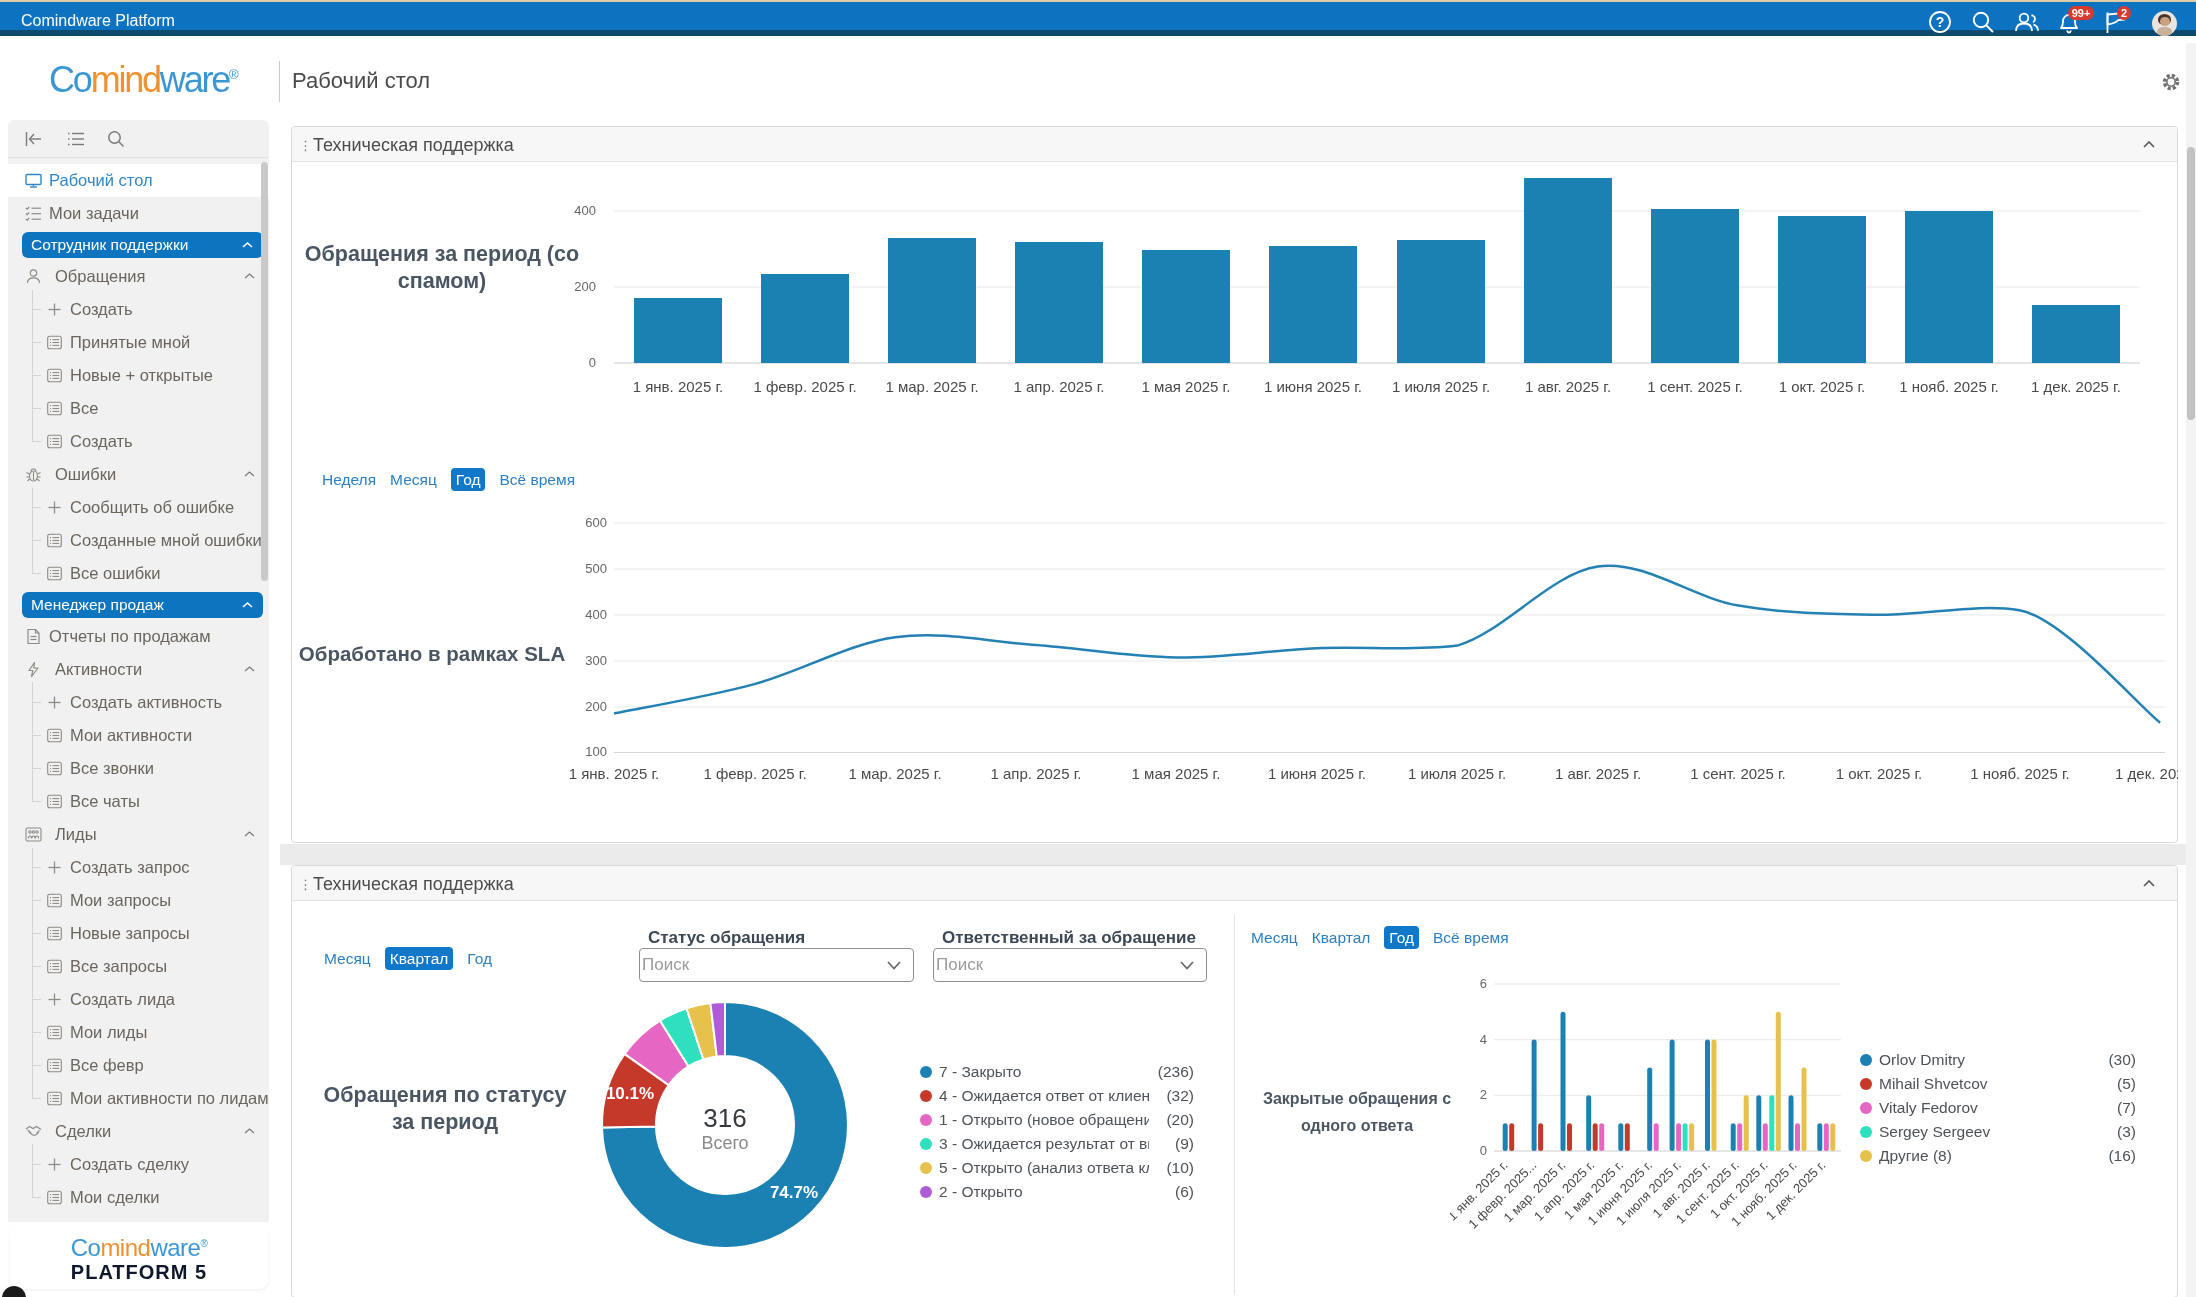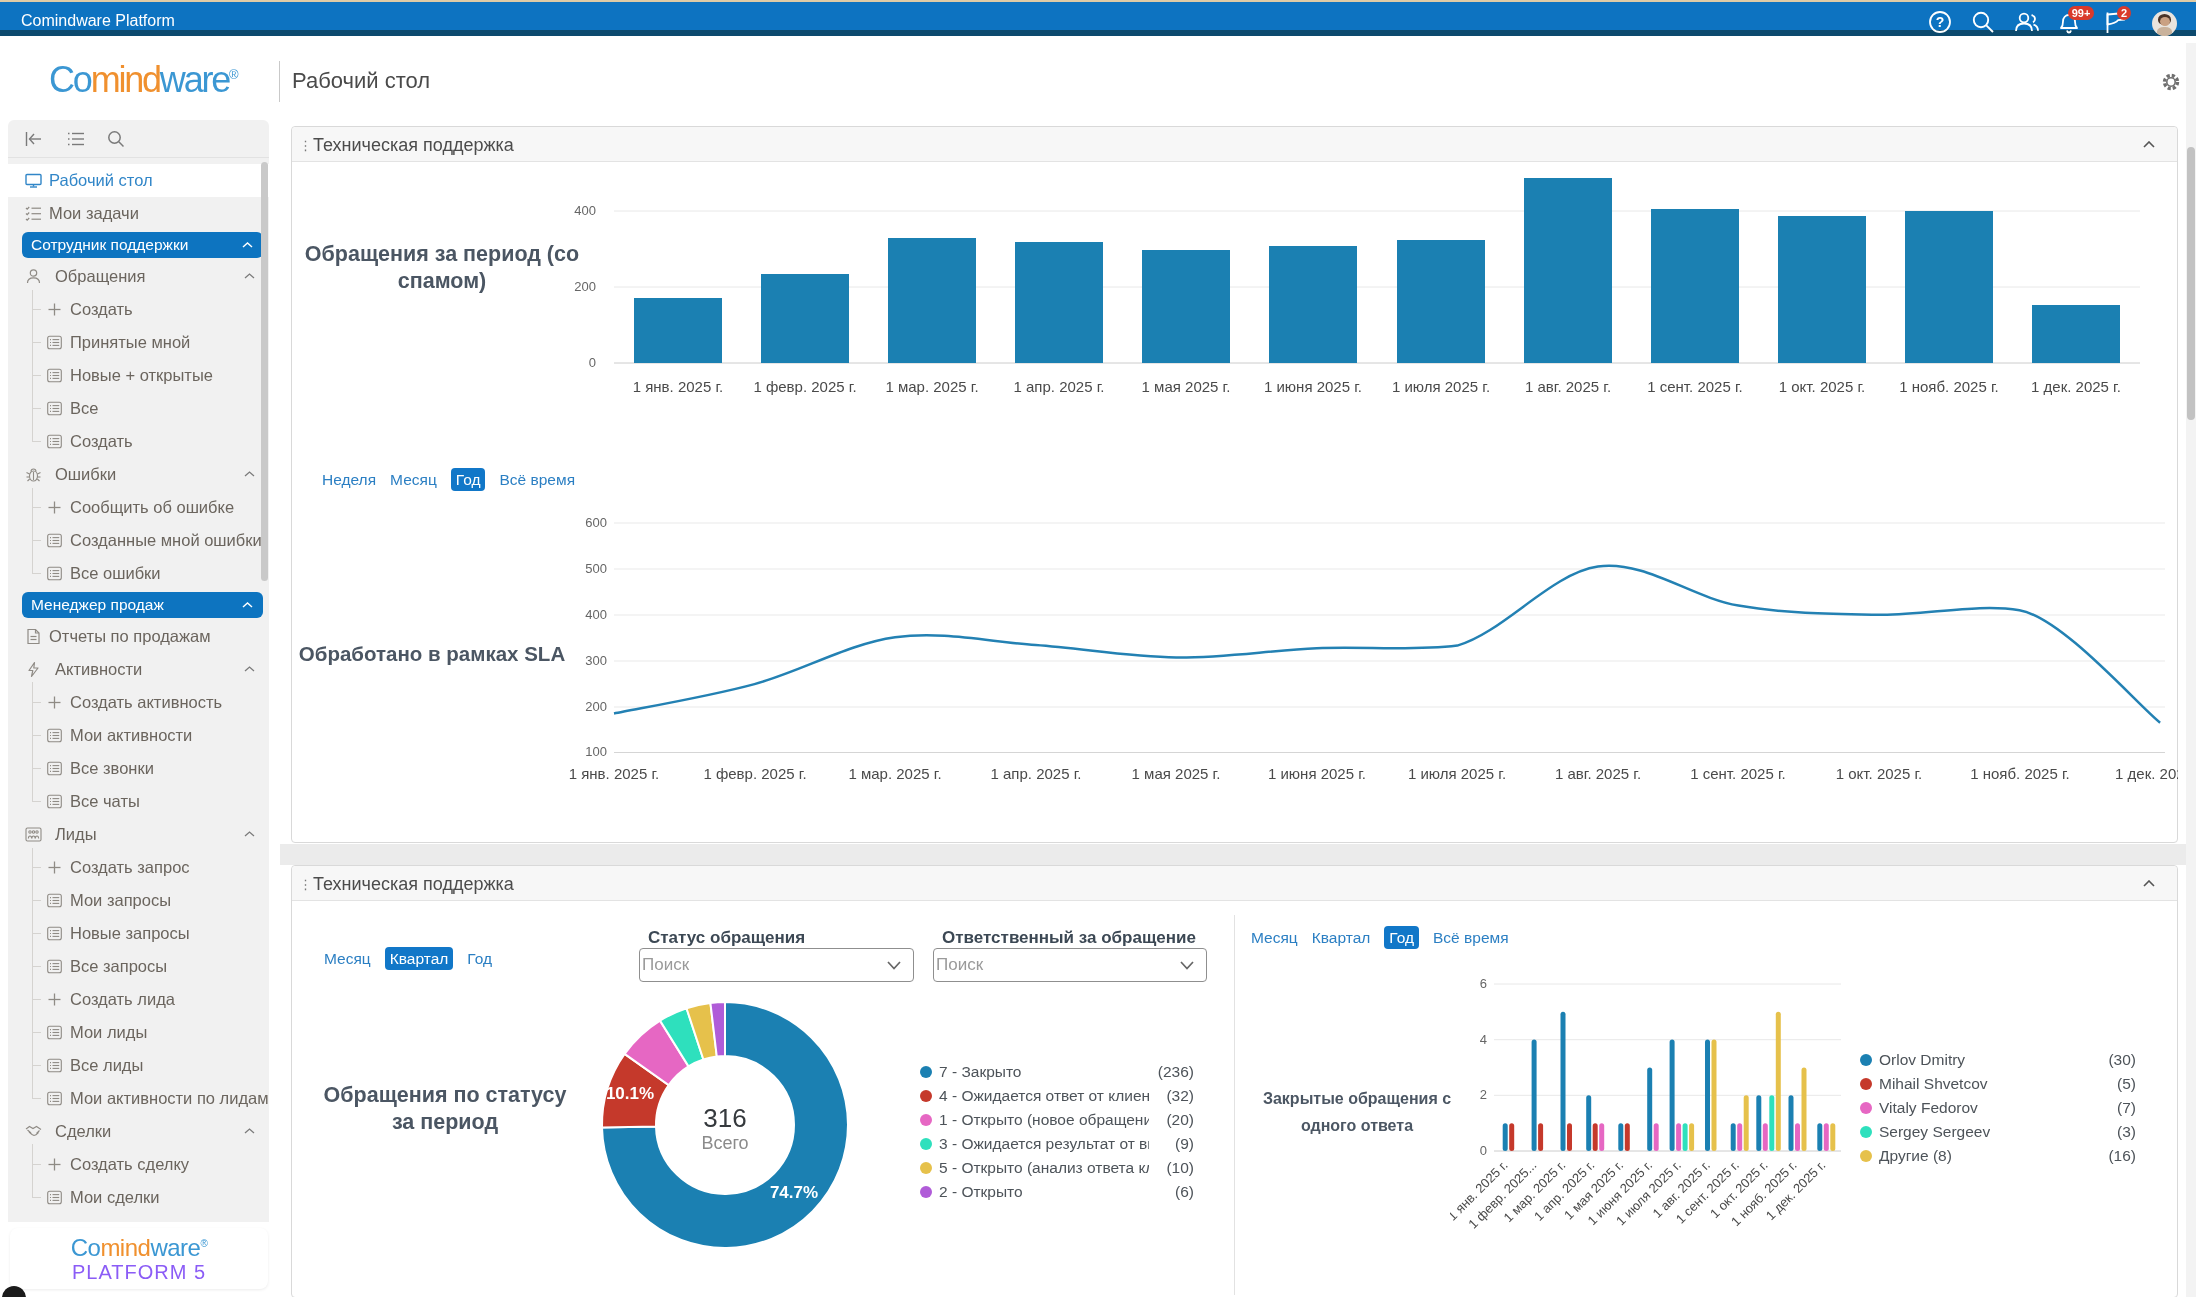--- a/index.html
+++ b/index.html
@@ -27,21 +27,21 @@
 .bhdr .txt{position:absolute;left:9px}
 .micon{position:absolute;left:17px;top:8px;width:17px;height:17px}
 .sicon{position:absolute;left:39px;top:9px;width:15px;height:15px}
 .chev{position:absolute;right:14px;top:13px;width:11px;height:6px}
 .tv{position:absolute;left:24px;width:1px;background:#d5d3d0}
 .th{position:absolute;left:24px;width:9px;height:1px;background:#d5d3d0;top:16px}
 #sbscroll{position:absolute;left:261px;top:162px;width:7px;height:419px;background:#c9c9c9;border-radius:4px}
 #sblogo{position:absolute;left:10px;top:1228px;width:258px;height:61px;background:#fff;border-radius:8px;box-shadow:0 1px 3px rgba(0,0,0,.08);text-align:center}
 #sblogo .l1{font-size:24px;letter-spacing:-0.5px;color:#3b97d3;margin-top:6px}
 #sblogo .l1 .o{color:#f0902e}
-#sblogo .l2{font-size:20px;font-weight:normal;color:#8b5cf6;letter-spacing:1px;margin-top:-1px}
+#sblogo .l2{font-size:20px;font-weight:bold;color:#0f172a;letter-spacing:1px;margin-top:-1px}
 #blackdot{position:absolute;left:2px;top:1286px;width:24px;height:24px;border-radius:50%;background:#1b1b1b}
 
 .panel{position:absolute;left:291px;width:1887px;background:#fff;border:1px solid #d9d9d9;border-radius:4px}
 .phdr{position:absolute;left:0;top:0;width:100%;height:35px;background:#f7f7f7;border-bottom:1px solid #e3e3e3;border-radius:4px 4px 0 0}
 .phdr .t{position:absolute;left:21px;top:8px;font-size:18px;color:#4c4c4c}
 .grip{position:absolute;left:7px;top:11px;color:#777;font-size:13px;letter-spacing:0}
 .pchev{position:absolute;right:22px;top:14px;width:12px;height:7px}
 #gap{position:absolute;left:280px;top:844px;width:1916px;height:21px;background:#ebebeb}
 #pgscroll{position:absolute;left:2186px;top:43px;width:10px;height:1254px;background:#f3f3f3}
 #pgthumb{position:absolute;left:2187px;top:147px;width:8px;height:273px;background:#c2c2c2;border-radius:4px}
@@ -488,21 +488,21 @@
           <rect x="0.7" y="1.2" width="13.6" height="12.6" rx="2" fill="none" stroke="#8f8b85" stroke-width="1.1"></rect>
           <g stroke="#8f8b85" stroke-width="1.1">
             <line x1="3" y1="4.6" x2="4" y2="4.6"></line>
             <line x1="5.5" y1="4.6" x2="12.2" y2="4.6"></line>
             <line x1="3" y1="7.5" x2="4" y2="7.5"></line>
             <line x1="5.5" y1="7.5" x2="12.2" y2="7.5"></line>
             <line x1="3" y1="10.4" x2="4" y2="10.4"></line>
             <line x1="5.5" y1="10.4" x2="12.2" y2="10.4"></line>
           </g>
         </svg>
-        <span class="txt">Все лиды</span>
+        <span class="txt">Все февр</span>
       </div>
  <div class="mi sub">
         <span class="th"></span>
         <svg class="sicon" viewBox="0 0 15 15">
           <rect x="0.7" y="1.2" width="13.6" height="12.6" rx="2" fill="none" stroke="#8f8b85" stroke-width="1.1"></rect>
           <g stroke="#8f8b85" stroke-width="1.1">
             <line x1="3" y1="4.6" x2="4" y2="4.6"></line>
             <line x1="5.5" y1="4.6" x2="12.2" y2="4.6"></line>
             <line x1="3" y1="7.5" x2="4" y2="7.5"></line>
             <line x1="5.5" y1="7.5" x2="12.2" y2="7.5"></line>

